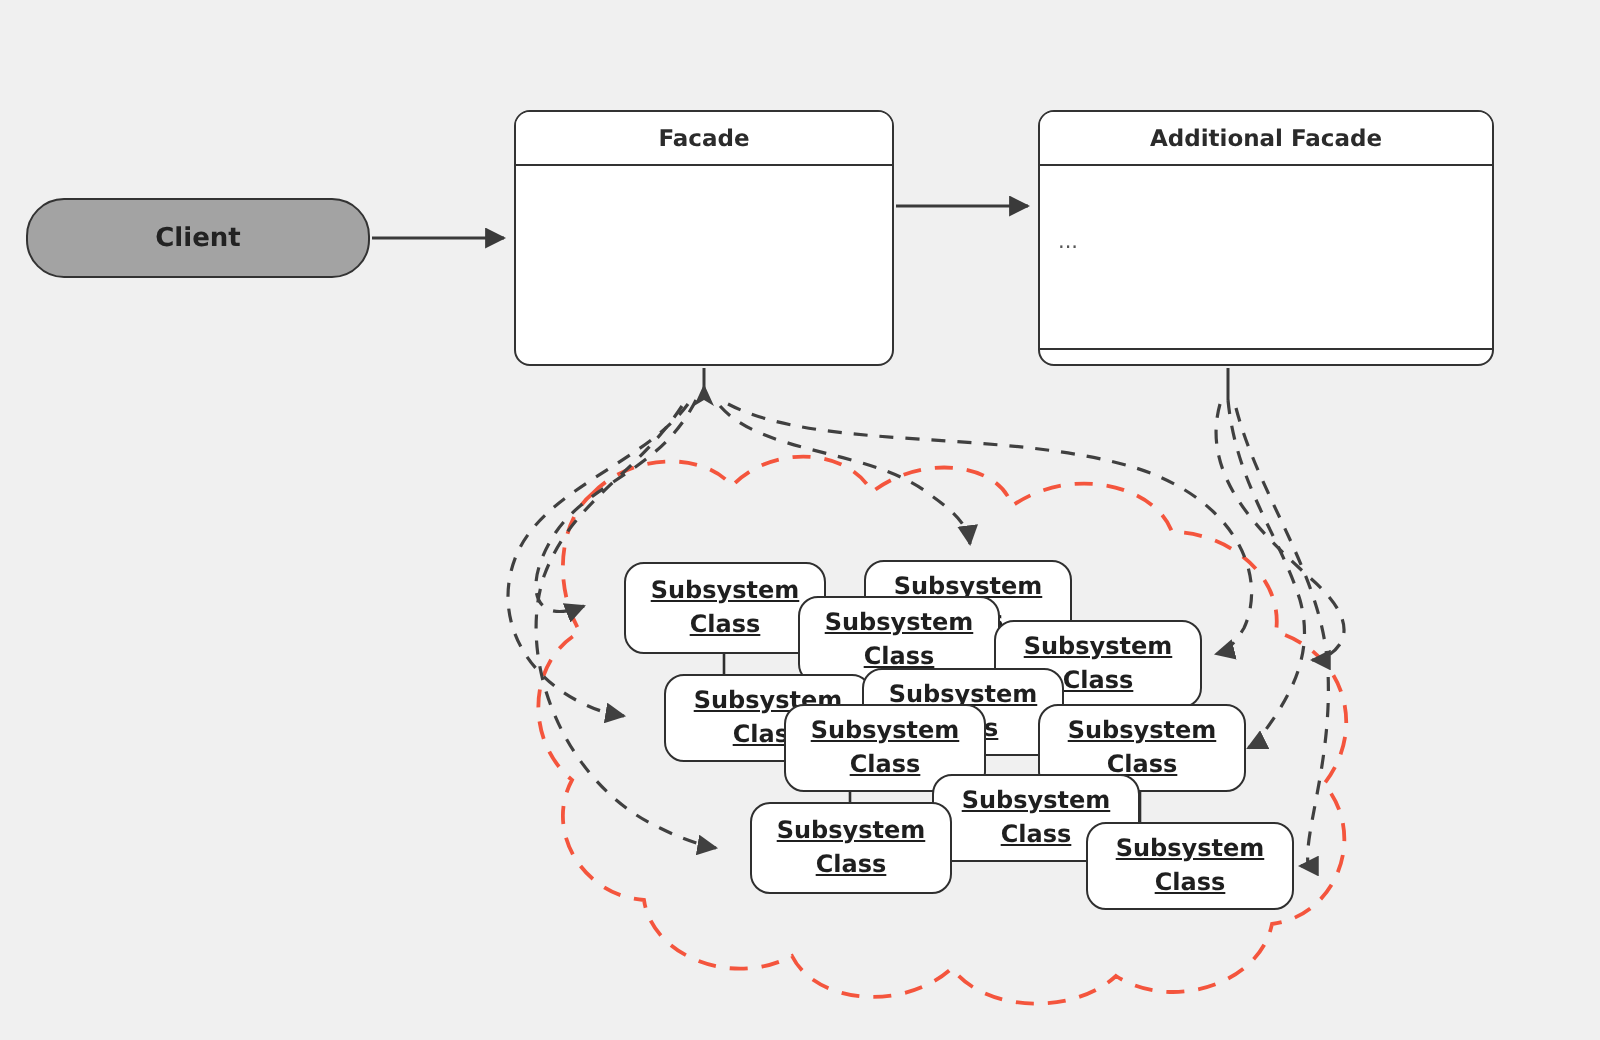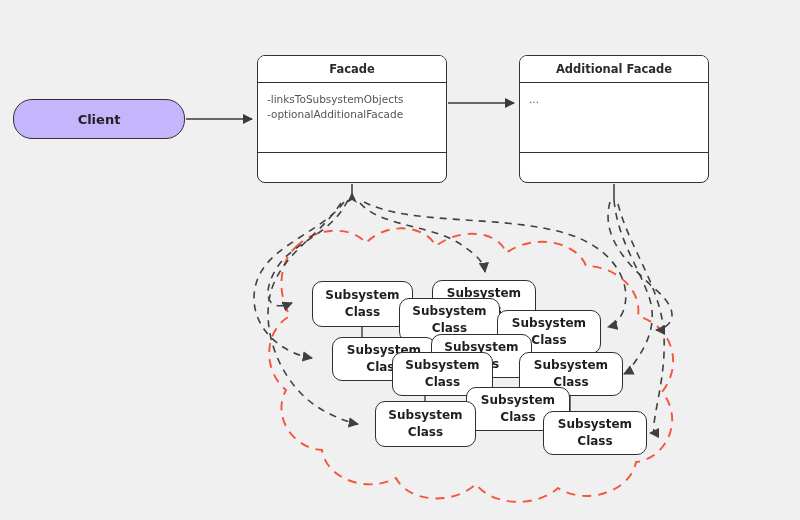--- a/index.html
+++ b/index.html
@@ -25,40 +25,41 @@
   #wires {
     position: absolute;
     left: 0; top: 0;
     width: 800px; height: 520px;
     pointer-events: none;
   }
   
   .simple-box {
     position: absolute;
     box-sizing: border-box;
-    background: #c4b5fd;
+    background: #a3a3a3;
     border: 1.6px solid #333333;
     border-radius: 19px;
     display: flex;
     align-items: center;
     justify-content: center;
     font-weight: bold;
     font-size: 13px;
     color: #222222;
   }
   
   .uml {
     position: absolute;
     box-sizing: border-box;
     background: #ffffff;
     border: 1.6px solid #333333;
     border-radius: 8px;
     overflow: hidden;
     display: flex;
     flex-direction: column;
+    gap: 22px;
   }
   .uml .uml-title {
     height: 26px;
     flex: 0 0 26px;
     display: flex;
     align-items: center;
     justify-content: center;
     font-weight: bold;
     font-size: 11.5px;
     color: #2b2b2b;
@@ -95,21 +96,21 @@
     display: flex;
     flex-direction: column;
     align-items: center;
     justify-content: center;
     font-weight: bold;
     font-size: 12px;
     color: #1f1f1f;
     line-height: 17px;
     text-align: center;
   }
-  .subsys span { display: block; }
+  .subsys span { display: block; text-decoration: underline; }
 </style>
 </head>
 <body>
 
 <div id="stage">
 
   <svg id="wires" width="800" height="520" viewBox="0 0 800 520">
     <defs>
       <marker id="arrowSolid" viewBox="0 0 10 10" refX="9" refY="5" markerWidth="7" markerHeight="7" orient="auto-start-reverse">
         <path d="M 0 0 L 10 5 L 0 10 z" fill="#3a3a3a"></path>
@@ -190,27 +191,23 @@
       <path d="M 468,342 L 468,352"></path>
     </g>
   </svg>
 
   <div class="simple-box" style="left:13px; top:99px; width:172px; height:40px;">
     <span>Client</span>
   </div>
 
   <div class="uml" style="left:257px; top:55px; width:190px; height:128px;">
     <div class="uml-title">Facade</div>
-    <div class="uml-attrs">
-      <div>-linksToSubsystemObjects</div>
-      <div>-optionalAdditionalFacade</div>
-    </div>
   </div>
 
-  <div class="uml" style="left:519px; top:55px; width:190px; height:128px;">
+  <div class="uml" style="left:519px; top:55px; width:228px; height:128px;">
     <div class="uml-title">Additional Facade</div>
     <div class="uml-attrs">
       <div>...</div>
     </div>
   </div>
 
   <div id="subsystem-cluster">
       <div class="subsys" style="left: 312px; top: 281px; width: 101px; height: 46px; z-index: 10;">
         <span>Subsystem</span>
         <span>Class</span>

